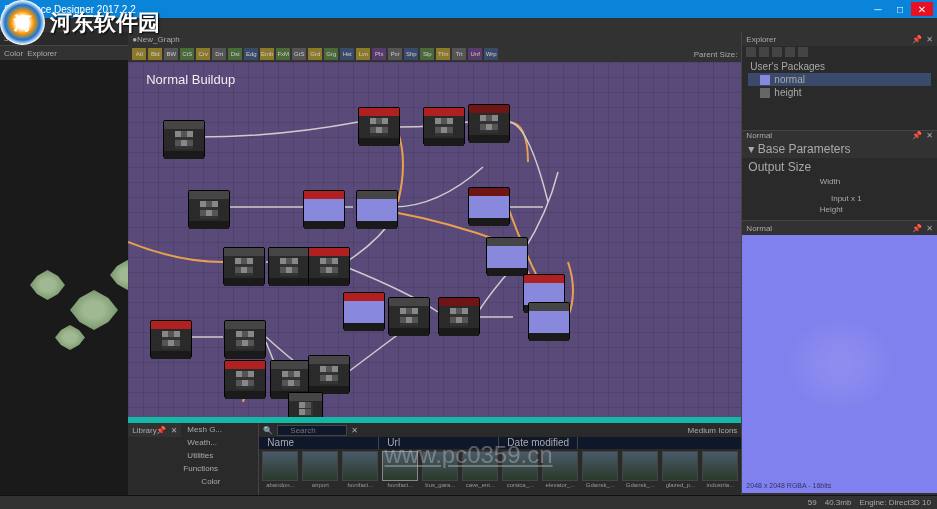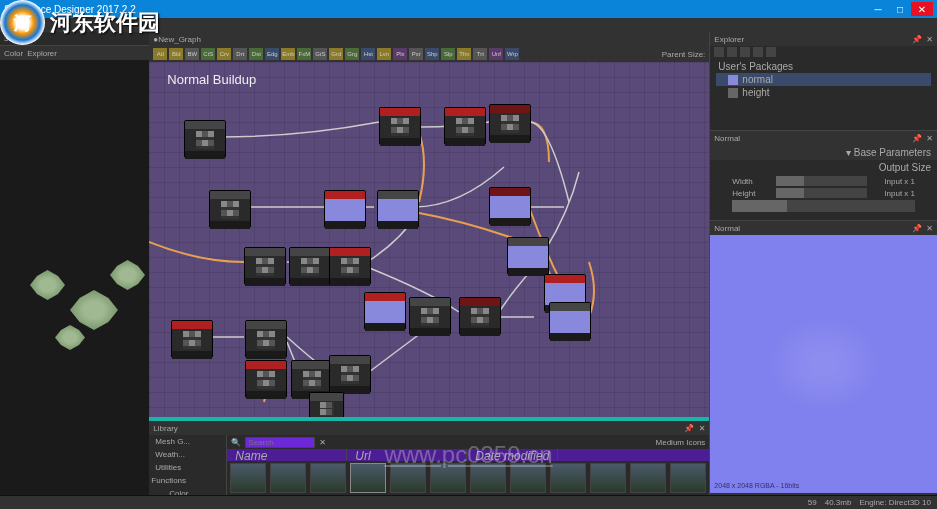--- a/index.html
+++ b/index.html
@@ -32,47 +32,47 @@
 .node { position: absolute; width: 42px; height: 38px; background: #1a1a1a; border: 1px solid #000; border-radius: 2px; }
 .node-hdr { height: 8px; font-size: 5px; color: #fff; text-align: center; overflow: hidden; line-height: 8px; }
 .node-hdr.red { background: #b02020; } .node-hdr.dkred { background: #701515; } .node-hdr.gray { background: #454545; }
 .node-body { height: 22px; background: #2a2a2a; display: flex; align-items: center; justify-content: center; }
 .node-ftr { height: 8px; background: #1a1a1a; font-size: 4px; color: #888; text-align: center; }
 .node.blue .node-body { background: #8888dd; }
 .thumb { width: 18px; height: 18px; background: #333; display: flex; flex-wrap: wrap; }
 .thumb span { width: 6px; height: 6px; background: #555; }
 .thumb span:nth-child(odd) { background: #888; }
 svg.wires { position: absolute; top: 0; left: 0; width: 100%; height: 100%; pointer-events: none; }
-.library { height: 92px; background: #2a2a2a; border-top: 4px solid #14b8a6; display: flex; flex-direction: column; }
+.library { height: 92px; background: #2a2a2a; border-top: 6px solid #14b8a6; display: flex; flex-direction: row; }
 .lib-hdr { height: 14px; background: #323232; display: flex; align-items: center; padding: 0 4px; font-size: 8px; }
 .lib-body { flex: 1; display: flex; }
 .lib-tree { width: 78px; background: #2a2a2a; border-right: 1px solid #444; font-size: 8px; }
 .lib-tree div { padding: 2px 6px; cursor: pointer; }
 .lib-content { flex: 1; display: flex; flex-direction: column; }
 .lib-tb { height: 14px; display: flex; align-items: center; padding: 0 4px; gap: 4px; font-size: 8px; }
-.lib-tb input { background: #6d28d9; border: 1px solid #444; color: #aaa; font-size: 8px; width: 70px; height: 11px; padding: 0 2px; }
-.lib-cols { height: 12px; display: flex; background: #4c1d95; font-size: 12px; font-style: italic; }
+.lib-tb input { background: #0f172a; border: 1px solid #444; color: #aaa; font-size: 8px; width: 70px; height: 11px; padding: 0 12px; }
+.lib-cols { height: 12px; display: flex; background: #0f172a; font-size: 10px; }
 .lib-cols div { padding: 0 8px; border-right: 1px solid #444; }
 .lib-items { flex: 1; display: flex; overflow: hidden; padding: 2px; gap: 2px; }
 .lib-item { width: 38px; display: flex; flex-direction: column; align-items: center; }
 .lib-thumb { width: 36px; height: 30px; background: linear-gradient(#4a5a6a, #2a3a2a); border: 1px solid #444; }
 .lib-lbl { font-size: 6px; color: #999; margin-top: 1px; overflow: hidden; white-space: nowrap; width: 36px; text-align: center; }
 .right { width: 300px; display: flex; flex-direction: column; background: #2a2a2a; border-left: 1px solid #444; }
 .panel-hdr { height: 14px; background: #323232; display: flex; align-items: center; padding: 0 4px; font-size: 8px; }
 .panel-pin { margin-left: auto; display: flex; gap: 4px; }
 .explorer { height: 98px; display: flex; flex-direction: column; }
 .exp-tb { height: 12px; display: flex; align-items: center; padding: 0 4px; gap: 3px; }
 .exp-tb span { width: 10px; height: 10px; background: #444; cursor: pointer; }
 .exp-tree { flex: 1; padding: 2px 6px; font-size: 10px; }
 .exp-tree div { padding: 1px 0 1px 12px; display: flex; align-items: center; gap: 4px; }
 .sw { width: 10px; height: 10px; }
 .sw.tan { background: #aa9977; } .sw.blue { background: #8888dd; } .sw.rough { background: #886644; } .sw.dark { background: #222; } .sw.gray { background: #666; }
 .props { height: 90px; display: flex; flex-direction: column; border-top: 1px solid #444; }
-.prop-sec { padding: 2px 6px; font-size: 10px; background: #323232; text-align: right; }
-.prop-row { display: flex; align-items: center; padding: 1px 22px; font-size: 8px; gap: 4px; }
+.prop-sec { padding: 2px 6px; font-size: 12px; background: #323232; }
+.prop-row { display: flex; align-items: center; padding: 1px 13px; font-size: 8px; gap: 4px; flex-direction: column; }
 .prop-row label { width: 40px; }
 .prop-row .slider { flex: 1; height: 10px; background: #444; position: relative; }
 .prop-row .slider::after { content: ''; position: absolute; left: 0; top: 0; width: 30%; height: 100%; background: #666; }
 .prop-row .val { width: 44px; text-align: right; }
 .preview2d { flex: 1; display: flex; flex-direction: column; border-top: 1px solid #444; }
 .pv-canvas { flex: 1; background: #8080ee; position: relative; }
 .pv-leaf { position: absolute; width: 140px; height: 120px; left: 50%; top: 50%; transform: translate(-50%, -50%); opacity: 0.35; background: radial-gradient(ellipse, rgba(255,255,255,0.3) 10%, transparent 60%); }
 .pv-info { position: absolute; bottom: 4px; left: 4px; font-size: 7px; color: #336; }
 .pv-tb { height: 16px; background: #323232; display: flex; align-items: center; padding: 0 4px; gap: 3px; }
 .pv-tb span { width: 11px; height: 11px; background: #444; cursor: pointer; }

